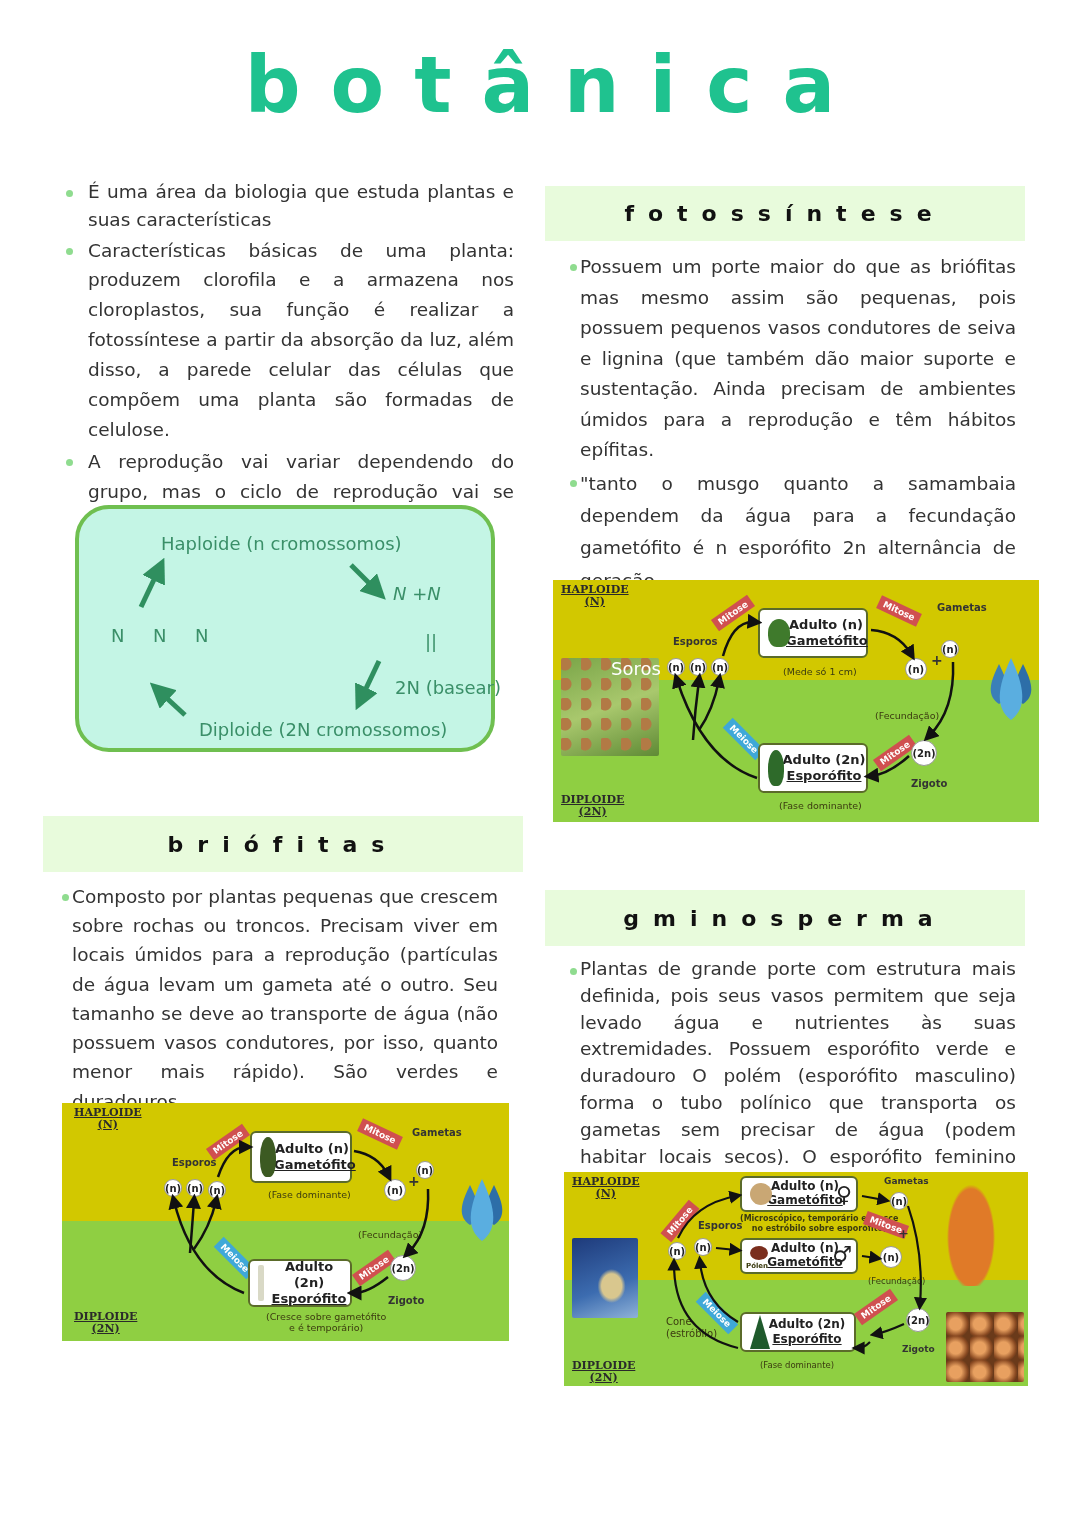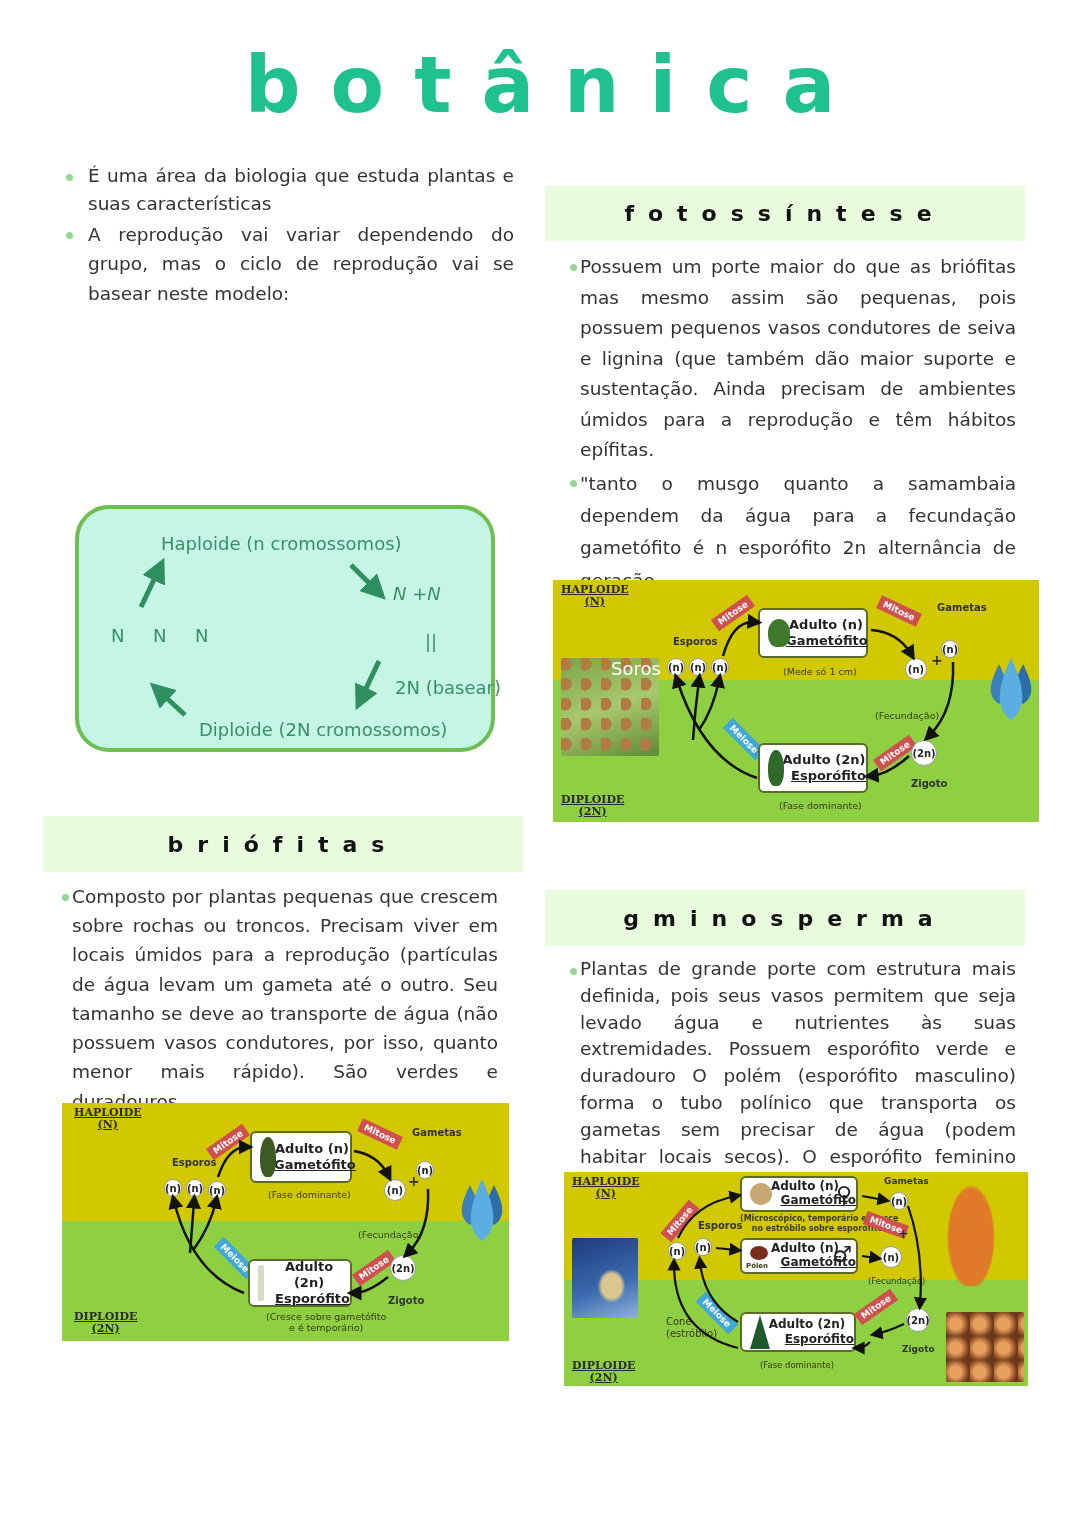--- a/index.html
+++ b/index.html
@@ -39,21 +39,21 @@
     
     .diagram { position: absolute; overflow: hidden; background: #cfc600; }
     .diagram .top { position: absolute; left: 0; top: 0; right: 0; background: #d2c800; }
     .diagram .bottom { position: absolute; left: 0; right: 0; bottom: 0; background: #8fcf42; }
     .diagram .phase { position: absolute; font-family: "DejaVu Serif", serif; font-weight: bold; font-size: 11px; line-height: 1.05; color: #2a2a2a; text-decoration: underline; text-align: center; }
     .diagram .card {
       position: absolute; background: #ffffff; border: 2px solid #5b6b2a; border-radius: 6px;
       display: flex; flex-direction: column; justify-content: center; text-align: center;
       font-weight: bold; font-size: 13px; color: #222; line-height: 1.25;
     }
-    .diagram .card .u { text-decoration: underline; text-align: right; }
+    .diagram .card .u { text-decoration: underline; }
     .diagram .card .leaf { position: absolute; left: 8px; top: 50%; transform: translateY(-50%); width: 22px; height: 28px; border-radius: 50% 50% 40% 40%; background: #3f7a2c; }
     .diagram .small { position: absolute; font-size: 9.5px; color: #3b3b10; white-space: nowrap; }
     .diagram .bold-small { position: absolute; font-size: 10px; font-weight: bold; color: #333; white-space: nowrap; }
     .diagram .circle {
       position: absolute; background: #fff; border-radius: 50%; border: 1px solid #999;
       display: flex; align-items: center; justify-content: center; font-size: 10px; font-weight: bold; color: #222;
     }
     .diagram .tag {
       position: absolute; font-size: 9px; color: #fff; padding: 2px 5px; transform: rotate(-35deg);
       white-space: nowrap; font-weight: bold;
@@ -62,23 +62,24 @@
     .tag.meiose { background: #3fa8d8; transform: rotate(45deg); }
     .diagram svg.arrows { position: absolute; left: 0; top: 0; }
     .drop { position: absolute; }
     .photo { position: absolute; border-radius: 2px; }
   </style>
 </head>
 <body>
 
 <div class="title">botânica</div>
 
-<div class="text-block" style="left:62px; top:162px; width:452px;">
+<div class="text-block" style="left:62px; top:178px; width:452px;">
   <ul>
     <li>É uma área da biologia que estuda plantas e suas características</li>
+    <li style="line-height:1.62;">Características básicas de uma planta: produzem clorofila e a armazena nos cloroplastos, sua função é realizar a fotossíntese a partir da absorção da luz, além disso, a parede celular das células que compõem uma planta são formadas de celulose.</li>
     <li style="line-height:1.62;">A reprodução vai variar dependendo do grupo, mas o ciclo de reprodução vai se basear neste modelo:</li>
   </ul>
 </div>
 
 <div class="cycle-box">
   <svg width="420" height="247">
     <defs>
       <marker id="ah" markerWidth="5" markerHeight="5" refX="2.5" refY="2.5" orient="auto">
         <path d="M0,0 L5,2.5 L0,5 z" fill="#2f8f5f"></path>
       </marker>

